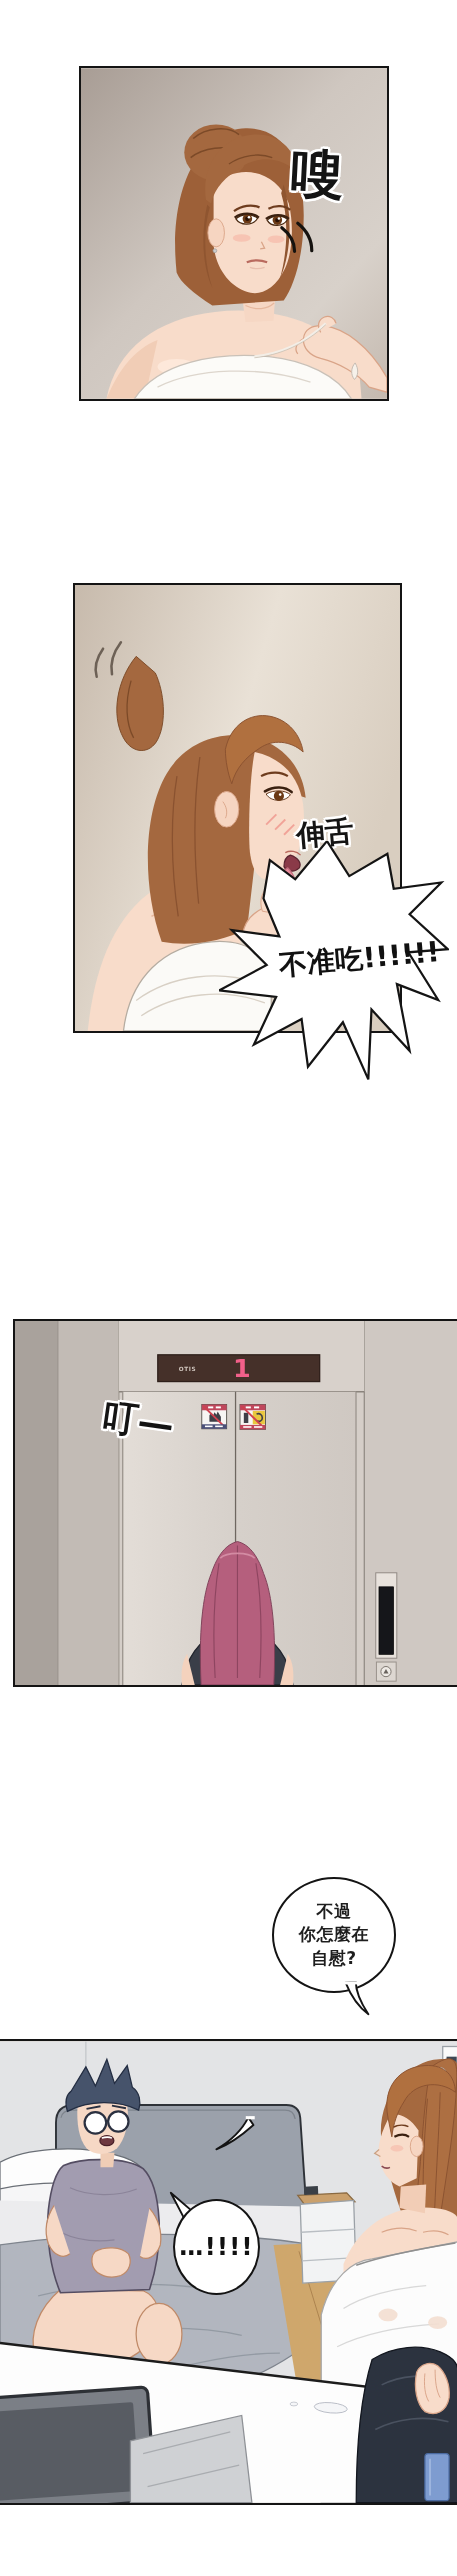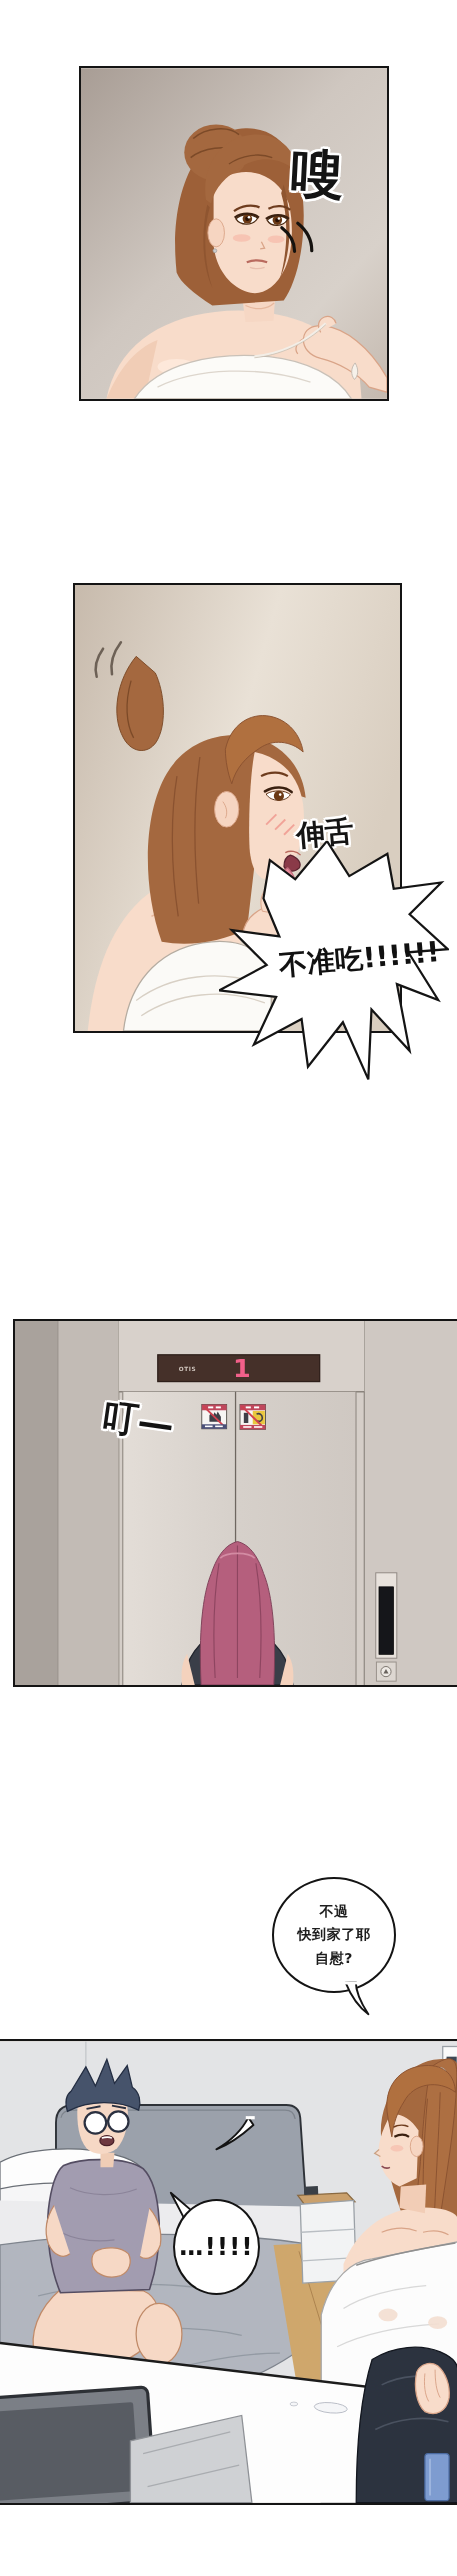--- a/index.html
+++ b/index.html
@@ -5,21 +5,21 @@
   html,body{margin:0;padding:0;background:#fff;}
   #page{position:relative;width:458px;height:2576px;background:#ffffff;overflow:hidden;
         font-family:"DejaVu Sans","Liberation Sans",sans-serif;}
   .panel{position:absolute;box-sizing:border-box;border:2.5px solid #141414;overflow:hidden;background:#d8d1ca;}
   .panel svg{display:block;width:100%;height:100%;}
   .sfx{position:absolute;color:#141414;font-weight:900;line-height:1;white-space:nowrap;
        text-shadow:-2.5px 0 #fff,2.5px 0 #fff,0 -2.5px #fff,0 2.5px #fff,-1.9px -1.9px #fff,1.9px -1.9px #fff,-1.9px 1.9px #fff,1.9px 1.9px #fff,
                    -1.3px 0 #fff,1.3px 0 #fff,0 -1.3px #fff,0 1.3px #fff;}
   .bubble{position:absolute;background:#fff;border:2.2px solid #141414;border-radius:50%;
           display:flex;flex-direction:column;align-items:center;justify-content:center;}
-  .bubble .ln{font-size:14px;line-height:23.5px;font-weight:700;color:#1e1e1e;letter-spacing:0.6px;white-space:nowrap;}
+  .bubble .ln{font-size:17px;line-height:23.5px;font-weight:700;color:#1e1e1e;letter-spacing:0.6px;white-space:nowrap;}
   .tail{position:absolute;}
   .bursttext{position:absolute;font-size:28px;font-weight:900;color:#111;white-space:nowrap;transform:rotate(-5deg);}
   .shocktext{font-size:24px;font-weight:900;color:#111;letter-spacing:1.3px;}
 </style>
 </head>
 <body>
 
 <div id="page">
 
   <div class="panel" style="left:79px;top:66px;width:310px;height:335px;">
@@ -219,21 +219,21 @@
         <path d="M292,571 C288,490 294,430 308,396 C318,366 332,350 349,346 C366,350 380,366 390,396 C404,430 410,490 406,571 Z" fill="#b55f7d" stroke="#7e4058" stroke-width="1.5"></path>
         <path d="M320,380 C312,430 310,490 314,560 M349,352 C349,420 349,490 349,560 M378,380 C386,430 388,490 384,560" stroke="#8e4560" stroke-width="1.8" fill="none"></path>
         <path d="M322,372 C332,362 366,362 376,372" stroke="#d38ba3" stroke-width="2.5" fill="none"></path>
       </g>
     </svg>
   </div>
   <div class="sfx" style="left:102px;top:1403px;font-size:36px;transform:rotate(8deg);">叮—</div>
 
   <div class="bubble" style="left:272px;top:1877px;width:120px;height:112px;">
     <span class="ln">不過</span>
-    <span class="ln">快到家了耶</span>
+    <span class="ln">你怎麼在</span>
     <span class="ln">自慰?</span>
   </div>
   <svg class="tail" style="left:338px;top:1981px;" width="38" height="36" viewBox="0 0 60 56">
     <path d="M12,2 C20,22 32,40 48,52 C36,34 28,16 28,0 Z" fill="#fff" stroke="#141414" stroke-width="3" stroke-linejoin="round"></path>
     <rect x="8" y="0" width="24" height="5" fill="#fff"></rect>
   </svg>
 
   <div class="panel" style="left:0px;top:2039px;width:458px;height:466px;border-left:0;border-right:0;">
     <svg viewBox="0 0 720 725">
       <rect width="720" height="725" fill="#e3e4e6"></rect>

